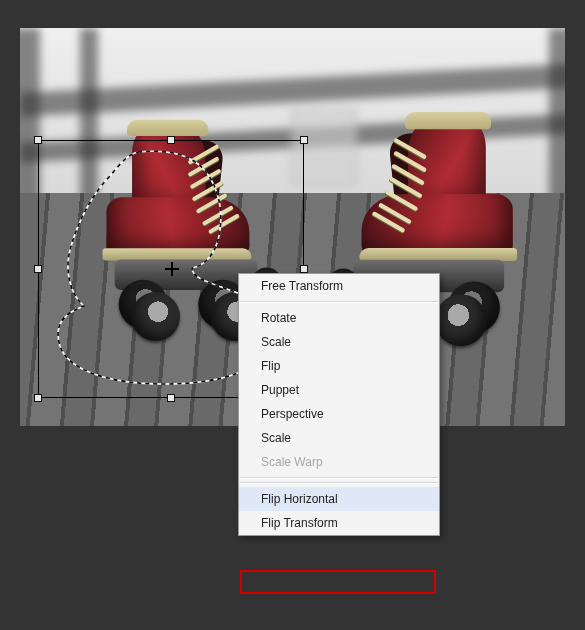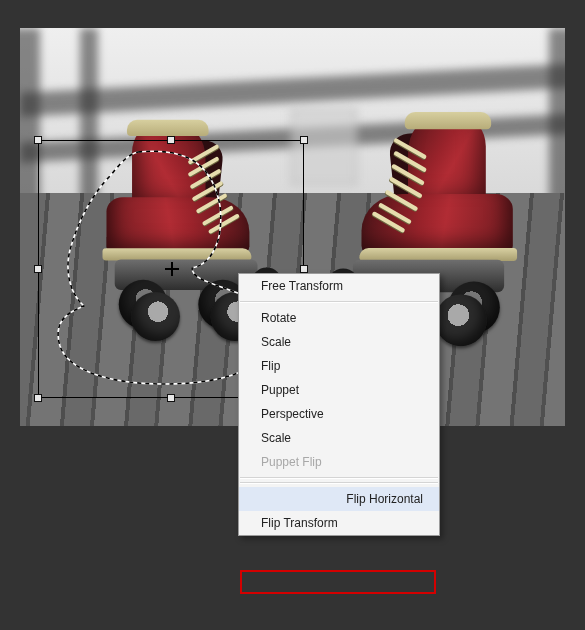--- a/index.html
+++ b/index.html
@@ -149,21 +149,20 @@
     color:#222;
     cursor:default;
     line-height:16px;
     white-space:nowrap;
   }
   .context-menu .item.disabled{
     color:#a8a8a8;
   }
   .context-menu .item.hover{
     background:#dfe8f6;
-    text-align:right;
   }
   .context-menu .sep{
     height:1px; margin:3px 1px;
     background:#d4d4d4;
     border-bottom:1px solid #fff;
   }
   .highlight-box{
     position:absolute;
     border:2px solid #d40000;
     box-sizing:border-box;
@@ -256,20 +255,20 @@
 
 <div class="context-menu">
   <div class="item">Free Transform</div>
   <div class="sep"></div>
   <div class="item">Rotate</div>
   <div class="item">Scale</div>
   <div class="item">Flip</div>
   <div class="item">Puppet</div>
   <div class="item">Perspective</div>
   <div class="item">Scale</div>
-  <div class="item disabled">Puppet Flip</div>
+  <div class="item disabled">Scale Warp</div>
   <div class="sep"></div>
   <div class="sep"></div>
   <div class="item hover">Flip Horizontal</div>
   <div class="item">Flip Transform</div>
 </div>
 
 <div class="highlight-box" style="left:240px; top:570px; width:196px; height:24px;"></div>
 
 </body></html>

